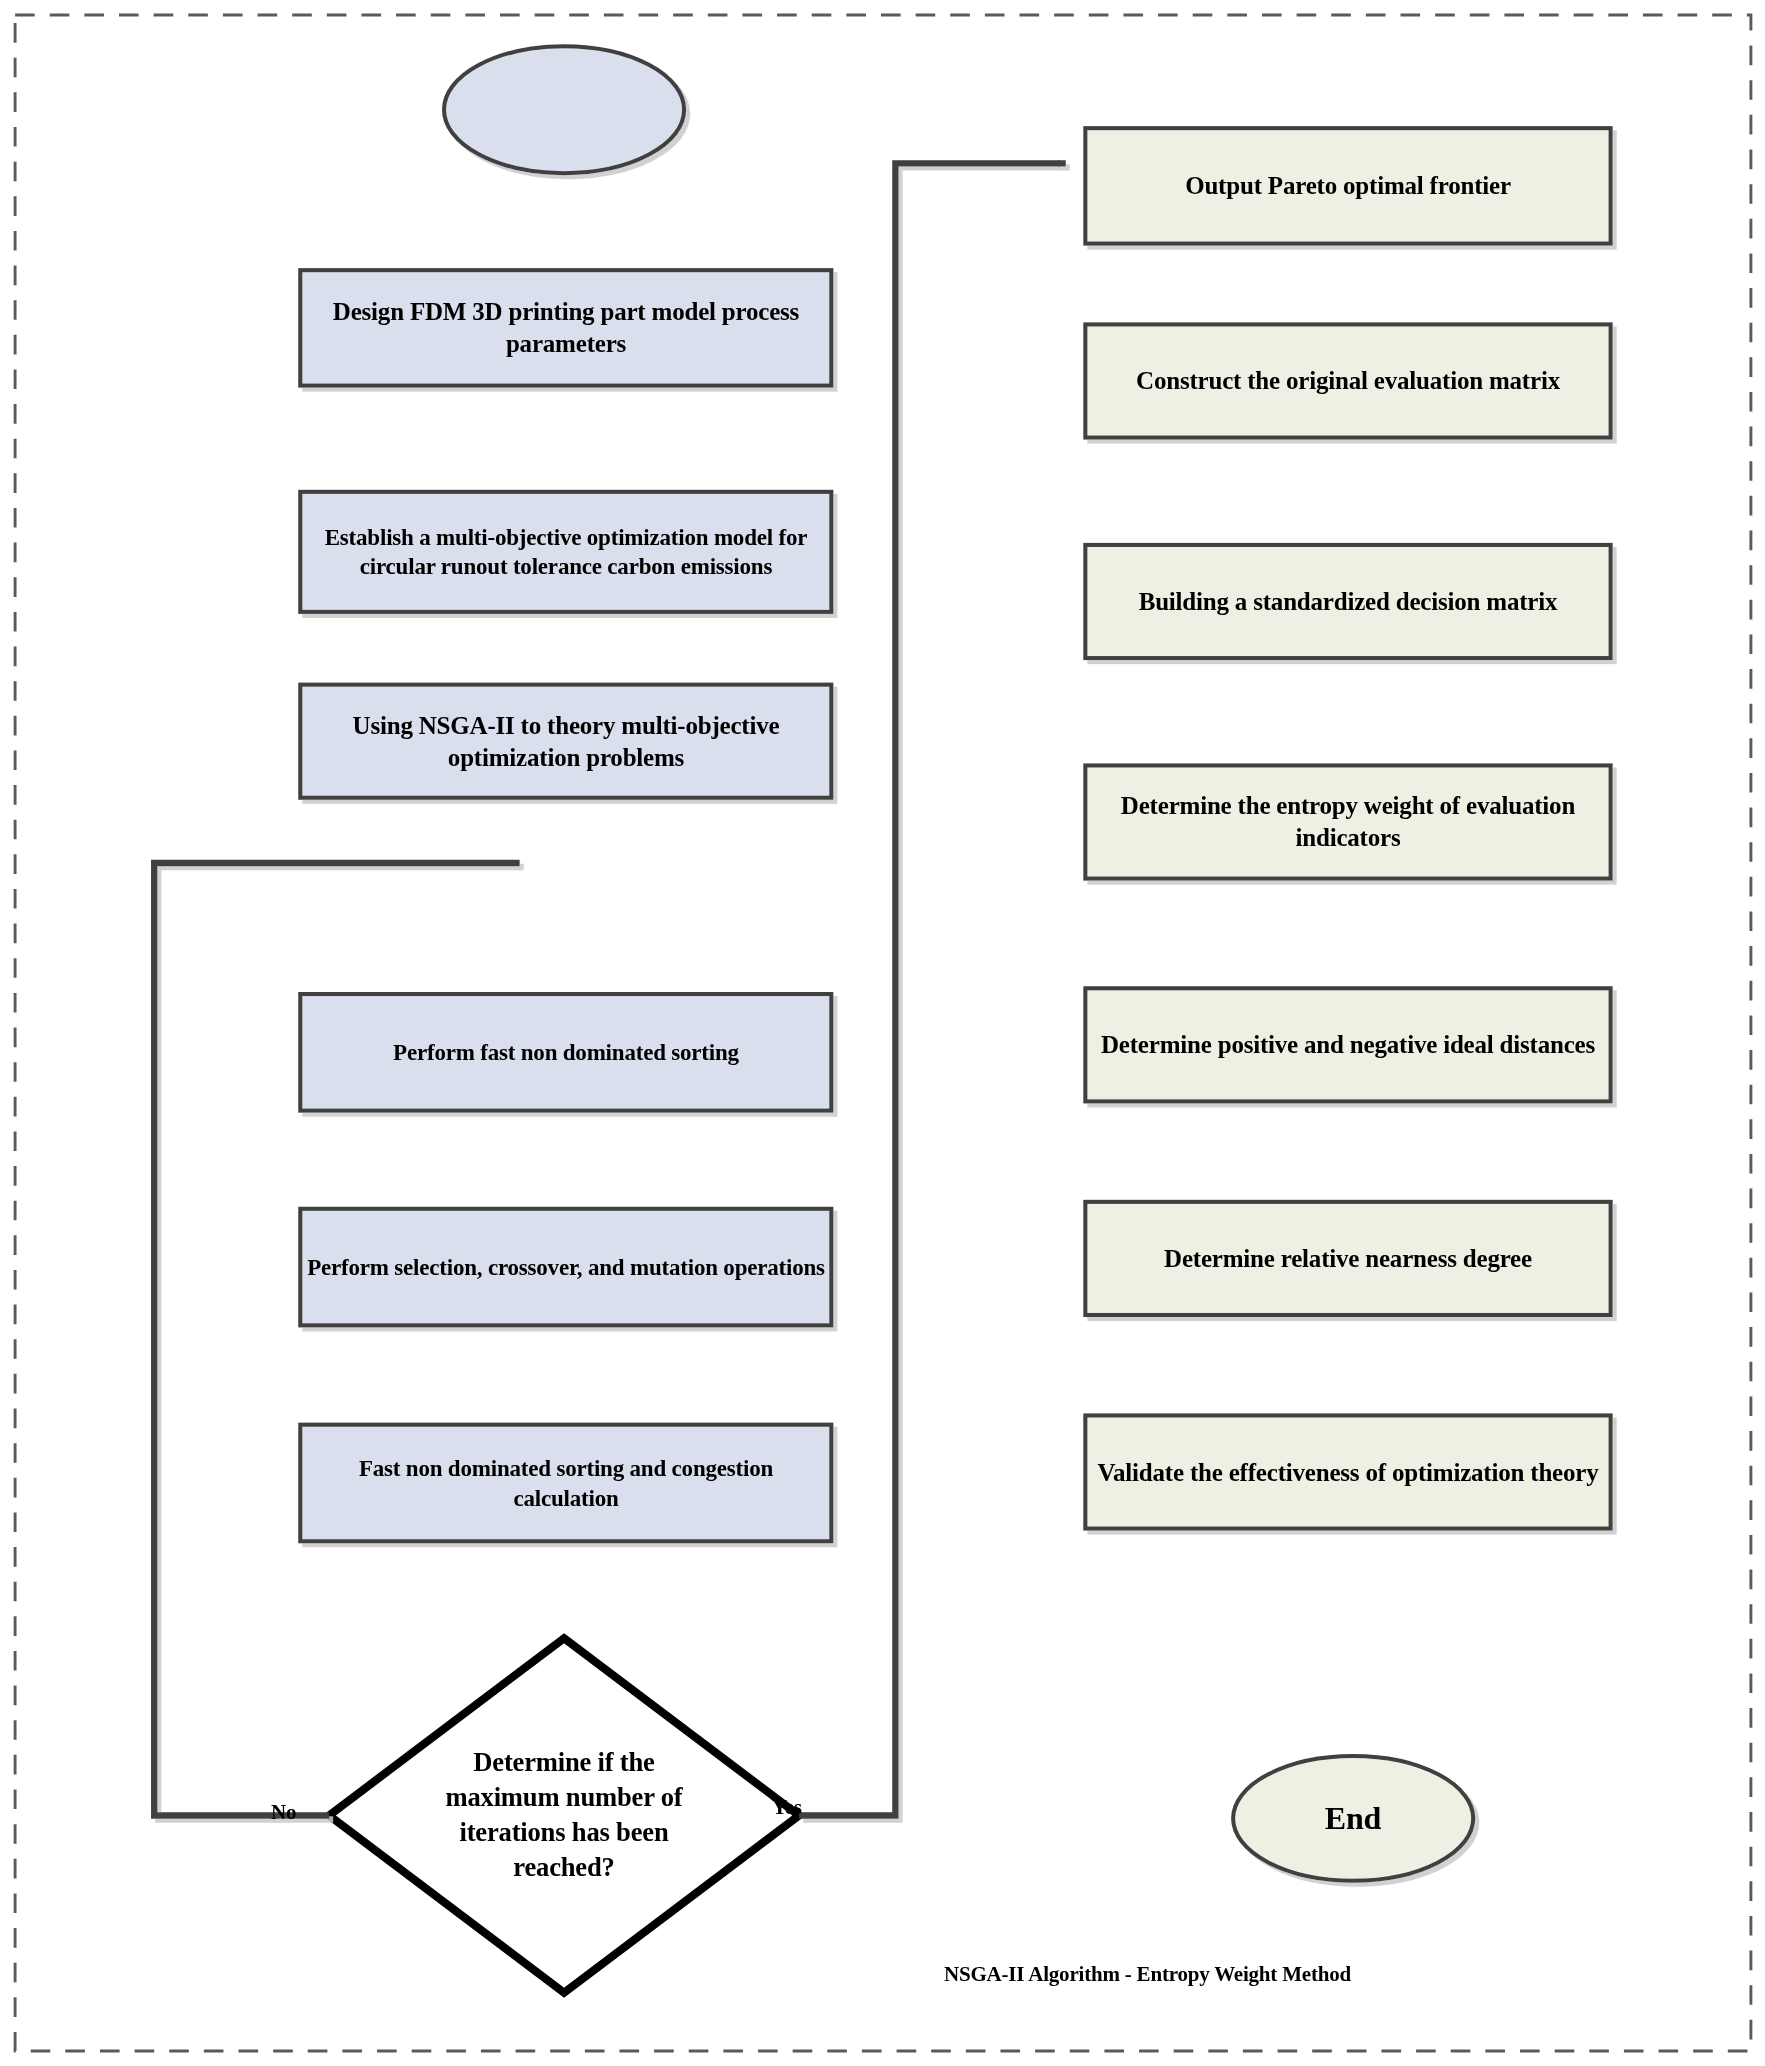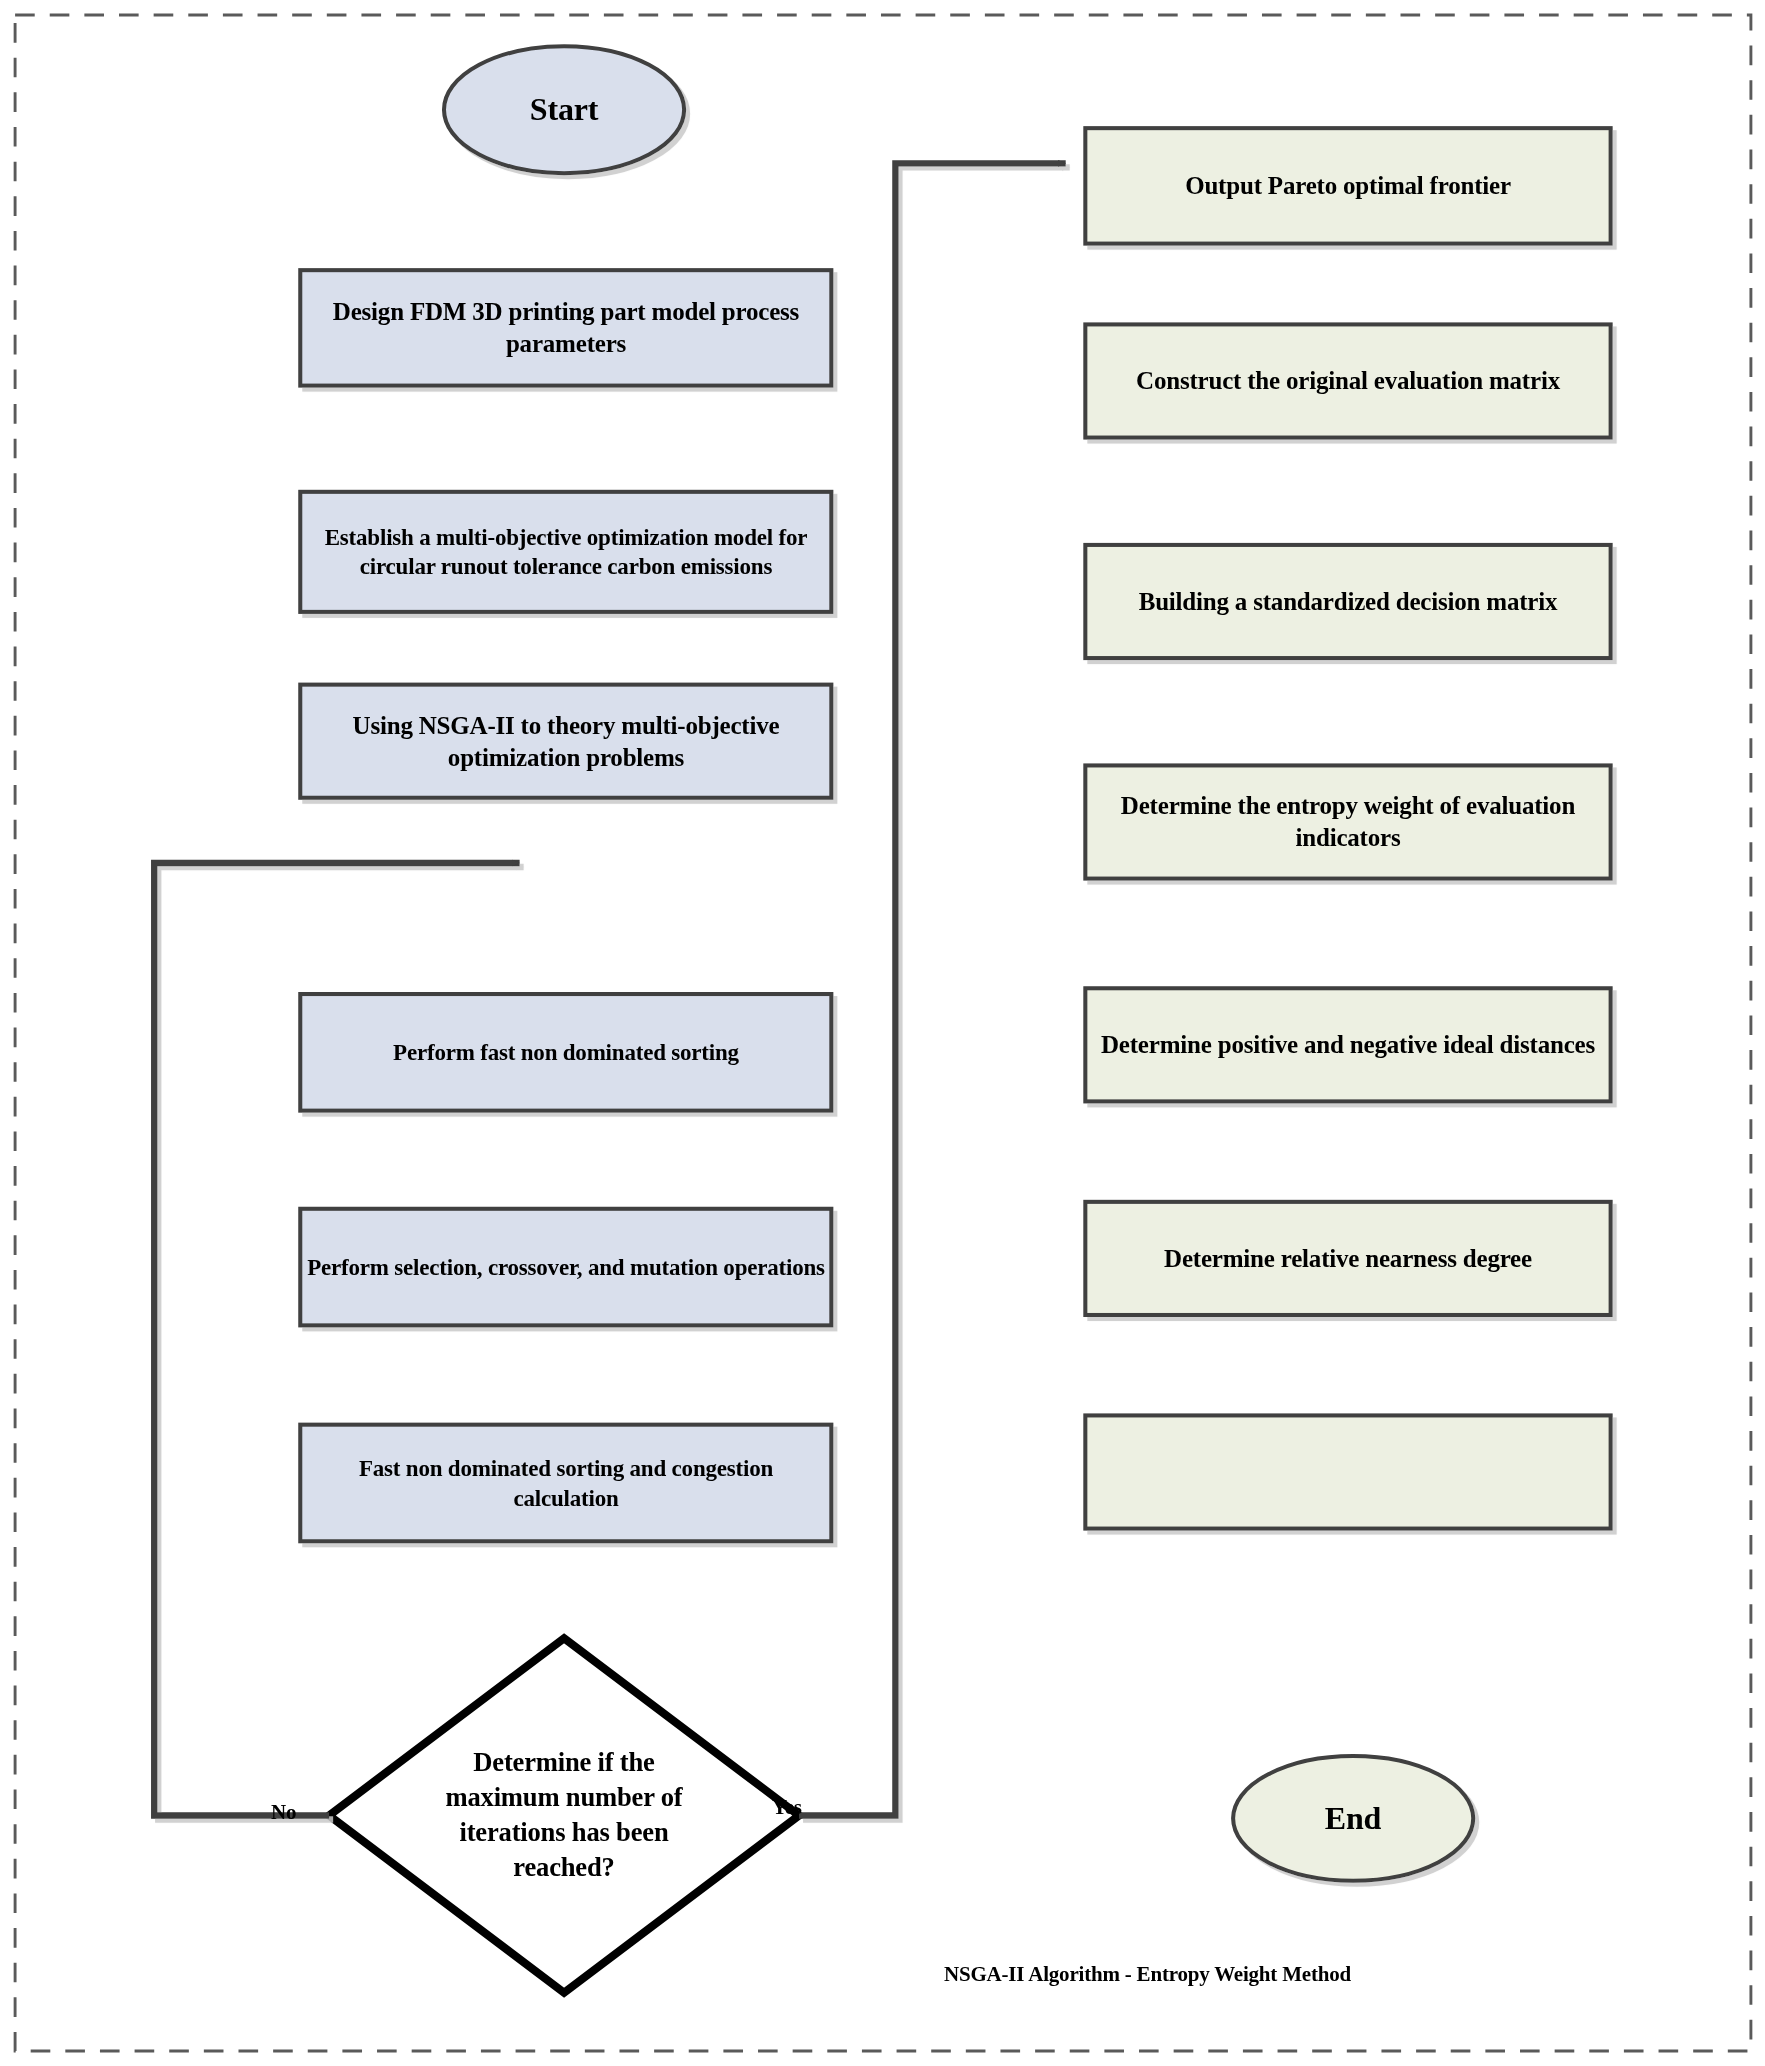--- a/index.html
+++ b/index.html
@@ -151,21 +151,20 @@
       <line x1="2335" y1="422" x2="2335" y2="548" marker-end="url(#arrowDown)"></line>
       <line x1="2335" y1="758" x2="2335" y2="930" marker-end="url(#arrowDown)"></line>
       <line x1="2335" y1="1140" x2="2335" y2="1312" marker-end="url(#arrowDown)"></line>
       <line x1="2335" y1="1522" x2="2335" y2="1698" marker-end="url(#arrowDown)"></line>
       <line x1="2335" y1="1908" x2="2335" y2="2068" marker-end="url(#arrowDown)"></line>
       <line x1="2335" y1="2278" x2="2335" y2="2438" marker-end="url(#arrowDown)"></line>
       <line x1="2335" y1="2648" x2="2335" y2="3028" marker-end="url(#arrowDown)"></line>
     </g>
   </svg>
 
-  <div class="node-text term-text" style="left:444px; top:46px; width:240px; height:127px;">Start</div>
 
   <div class="node-text box-text-lg" style="left:305px; top:270px; width:522px; height:115px;">Design FDM 3D printing part model process parameters</div>
 
   <div class="node-text box-text" style="left:305px; top:492px; width:522px; height:120px;">Establish a multi-objective optimization model for circular runout tolerance carbon emissions</div>
 
   <div class="node-text box-text-lg" style="left:305px; top:685px; width:522px; height:113px;">Using NSGA-II to theory multi-objective optimization problems</div>
 
   <div class="node-text box-text" style="left:305px; top:994px; width:522px; height:117px;">Perform fast non dominated sorting</div>
 
   <div class="node-text box-text" style="left:305px; top:1209px; width:522px; height:117px;">Perform selection, crossover, and mutation operations</div>
@@ -183,19 +182,20 @@
   <div class="node-text box-text-lg" style="left:1090px; top:324px; width:516px; height:113px;">Construct the original evaluation matrix</div>
 
   <div class="node-text box-text-lg" style="left:1090px; top:545px; width:516px; height:113px;">Building a standardized decision matrix</div>
 
   <div class="node-text box-text-lg" style="left:1090px; top:988px; width:516px; height:113px;">Determine positive and negative ideal distances</div>
 
   <div class="node-text box-text-lg" style="left:1090px; top:765px; width:516px; height:113px;">Determine the entropy weight of evaluation indicators</div>
 
   <div class="node-text box-text-lg" style="left:1090px; top:1202px; width:516px; height:113px;">Determine relative nearness degree</div>
 
+  <div class="node-text box-text-lg" style="left:1090px; top:1416px; width:516px; height:113px;">Validate the effectiveness of optimization theory</div>
 
   <div class="node-text term-text" style="left:1233px; top:1756px; width:240px; height:125px;">End</div>
 
   <div class="caption" style="left:681px; top:1962px; width:670px;">NSGA-II Algorithm - Entropy Weight Method</div>
 
 </div>
 
 
 </body></html>

